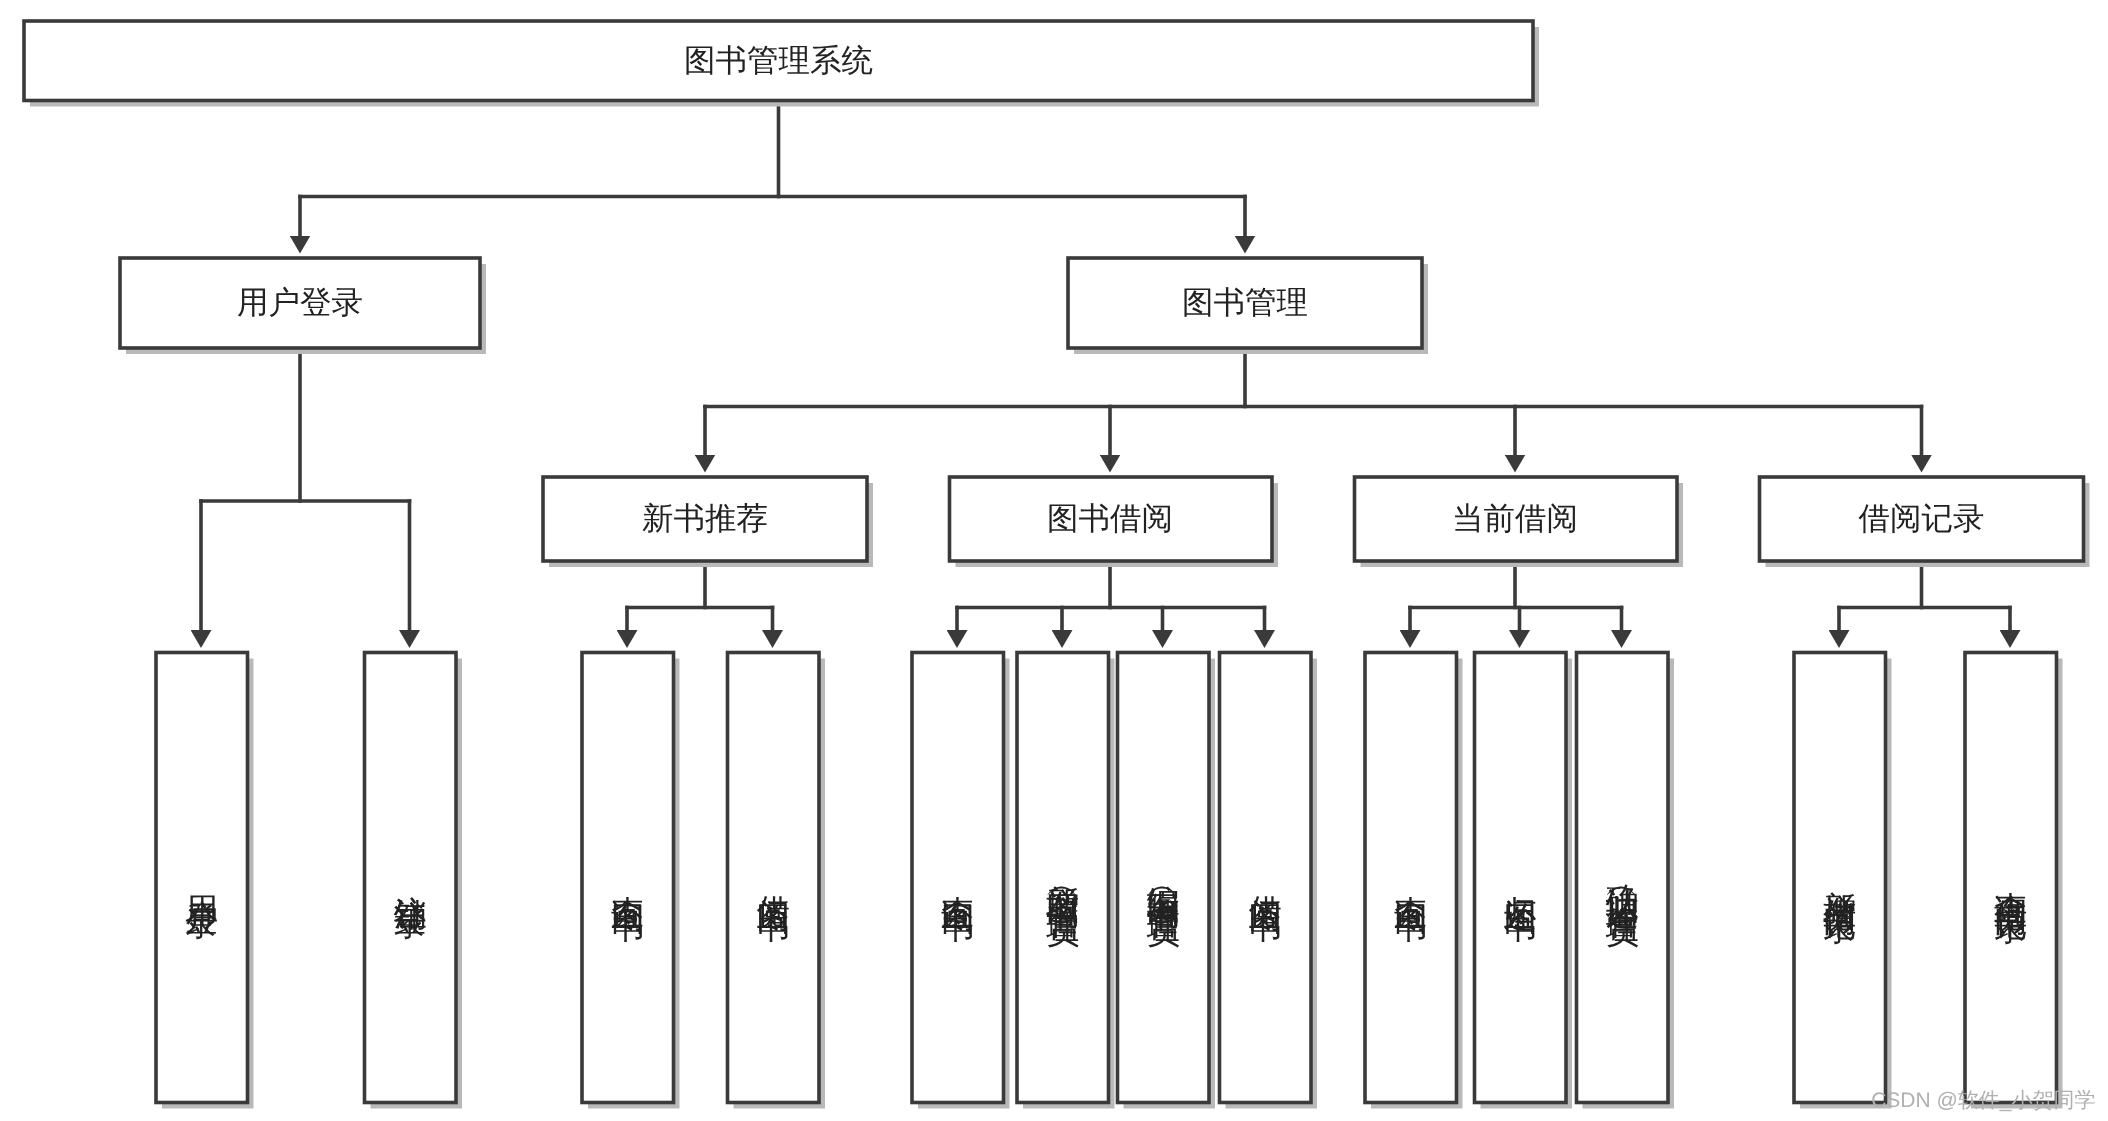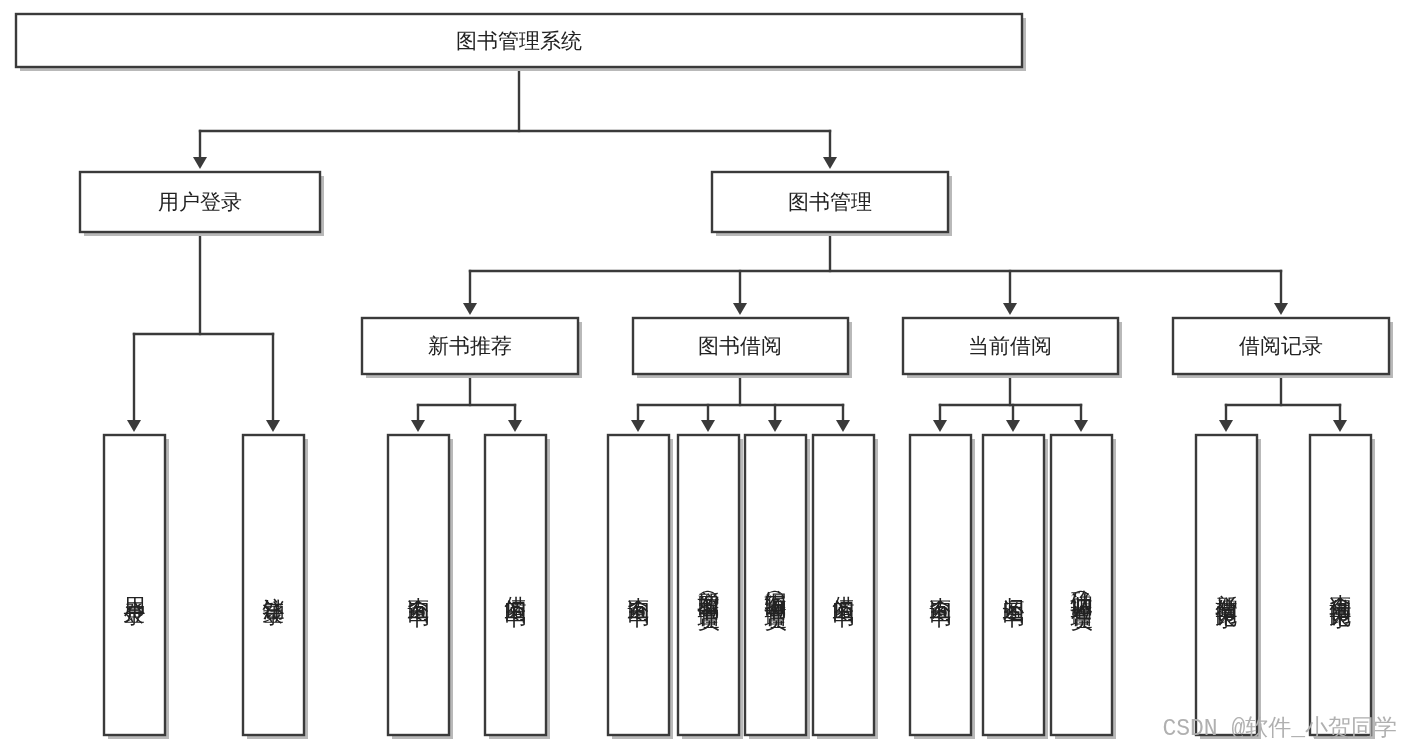--- a/index.html
+++ b/index.html
@@ -26,22 +26,22 @@
     text-orientation:upright;
     font-family:"Liberation Sans","DejaVu Sans",sans-serif;
     font-size:22px;color:#222222;
     letter-spacing:3px;
     line-height:1;
     white-space:nowrap;
   }
   .leaf-fo{overflow:visible;}
   #watermark{
     position:absolute;right:8px;bottom:4px;
-    font-family:Liberation Mono, monospace;
-    font-size:23px;color:#b0b0b0;
+    font-family:Liberation Sans, sans-serif;
+    font-size:14px;color:#b0b0b0;
     pointer-events:none;white-space:nowrap;
   }
 </style>
 </head>
 <body>
 
 <svg id="diagram" viewBox="0 0 1405 747" xmlns="http://www.w3.org/2000/svg">
 
   <defs>
     <marker id="arrow" markerWidth="12" markerHeight="14" refX="1" refY="7" orient="auto" markerUnits="userSpaceOnUse">

